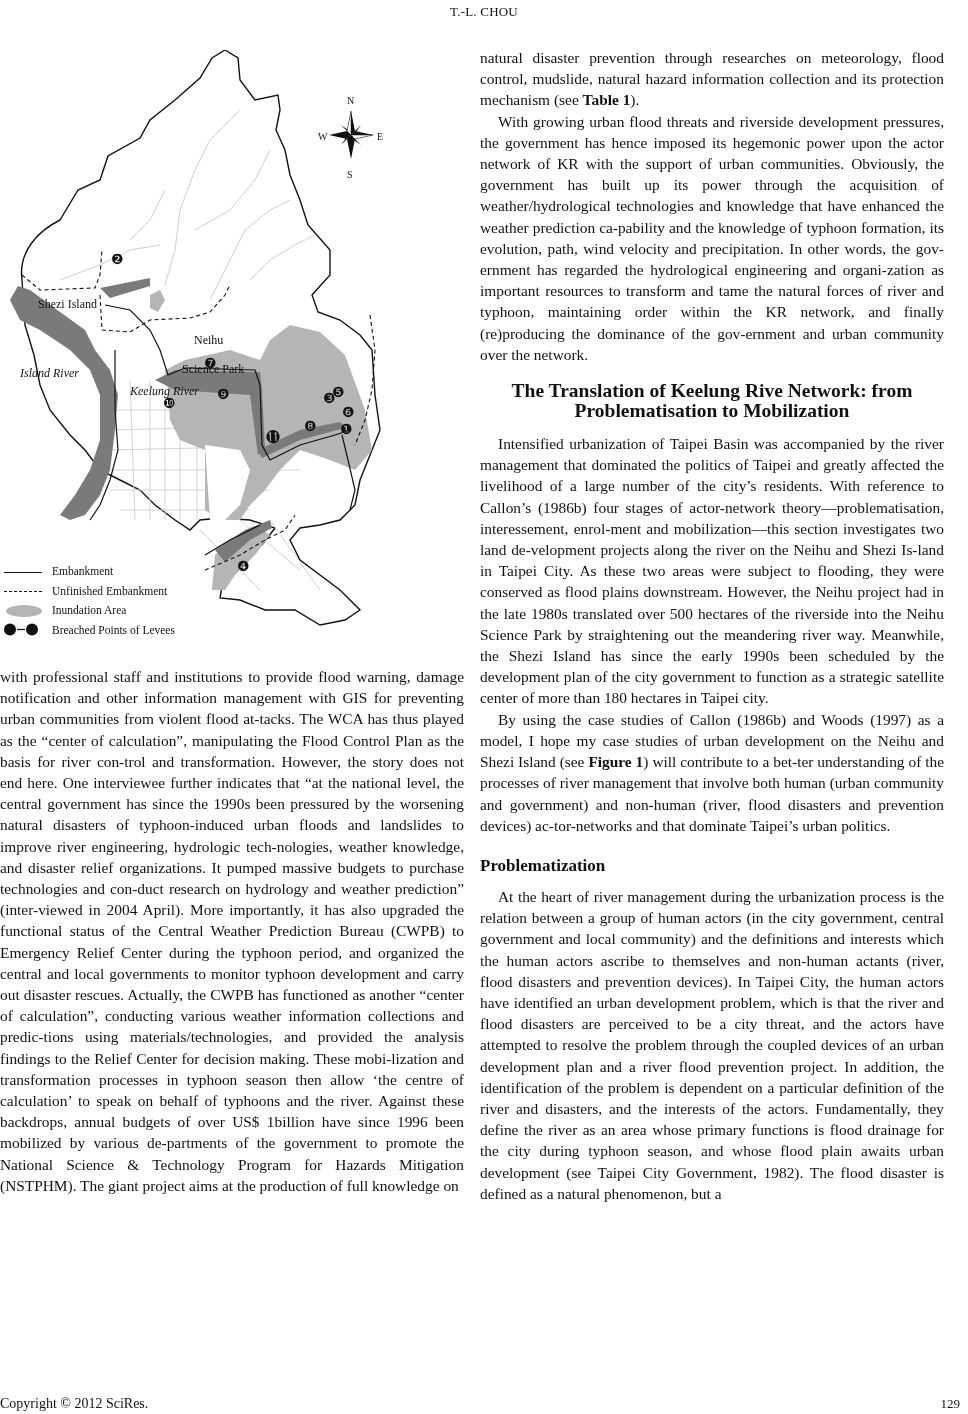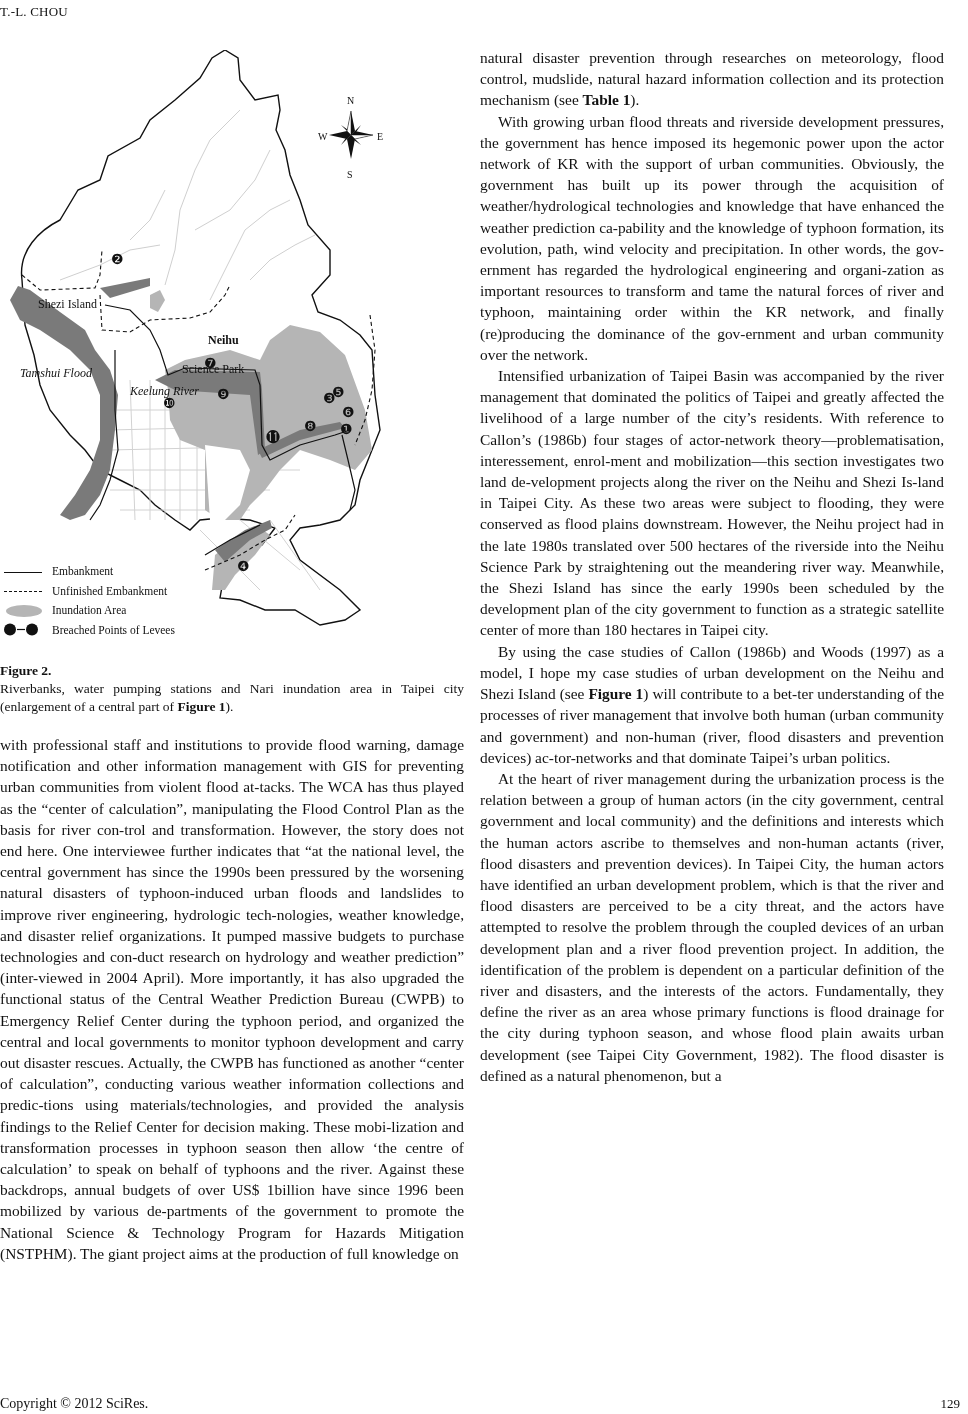--- a/index.html
+++ b/index.html
@@ -1,21 +1,21 @@
 <!DOCTYPE html>
 <html><head>
 <meta charset="utf-8">
 <style>
   html, body { margin: 0; padding: 0; background: #ffffff; }
   body {
     width: 968px; height: 1414px; position: relative; overflow: hidden;
     font-family: "Liberation Serif", "DejaVu Serif", serif; color: #111;
   }
   .running-head {
-    position: absolute; top: 4px; left: 0; width: 968px; text-align: left;
+    position: absolute; top: 4px; left: 0; width: 968px; text-align: center;
     font-size: 13px; letter-spacing: 0.2px;
   }
   .col {
     position: absolute; top: 50px; width: 464px;
     font-size: 15.4px; line-height: 21.2px; text-align: justify;
   }
   .col-left { left: 0; }
   .col-right { left: 480px; width: 464px; top: 47px; }
   .col p { margin: 0; text-align: justify; }
   .col p.indent { text-indent: 18px; }
@@ -124,23 +124,23 @@
         <polygon points="22,0 4,4 0,0" fill="#fff" stroke="#111" stroke-width="0.5"></polygon>
       </g>
     </svg>
 
     <span class="map-label" style="left:347px; top:44px; font-size:10px;">N</span>
     <span class="map-label" style="left:347px; top:118px; font-size:10px;">S</span>
     <span class="map-label" style="left:377px; top:80px; font-size:10px;">E</span>
     <span class="map-label" style="left:318px; top:80px; font-size:10px;">W</span>
 
     <span class="map-label" style="left:38px; top:248px;">Shezi Island</span>
-    <span class="map-label" style="left:208px; top:284px;font-weight:bold;">Neihu</span>
+    <span class="map-label" style="left:194px; top:284px;">Neihu</span>
     <span class="map-label" style="left:182px; top:297px;margin-top:16px;">Science Park</span>
-    <span class="map-label italic" style="left:20px; top:317px;">Tamshui Flood</span>
+    <span class="map-label italic" style="left:20px; top:317px;">Island River</span>
     <span class="map-label italic" style="left:130px; top:335px;">Keelung River</span>
 
     <span class="map-label" style="left:340px; top:373px; font-size:14px;">❶</span>
     <span class="map-label" style="left:111px; top:203px; font-size:14px;">❷</span>
     <span class="map-label" style="left:323px; top:342px; font-size:14px;">❸</span>
     <span class="map-label" style="left:237px; top:510px; font-size:14px;">❹</span>
     <span class="map-label" style="left:332px; top:336px; font-size:14px;">❺</span>
     <span class="map-label" style="left:342px; top:356px; font-size:14px;">❻</span>
     <span class="map-label" style="left:204px; top:307px; font-size:14px;">❼</span>
     <span class="map-label" style="left:304px; top:370px; font-size:14px;">❽</span>
@@ -173,35 +173,36 @@
             <circle cx="6" cy="6.5" r="6" fill="#111"></circle>
             <line x1="13" y1="6.5" x2="21" y2="6.5" stroke="#111" stroke-width="1.2"></line>
             <circle cx="28" cy="6.5" r="6" fill="#111"></circle>
           </svg>
         </span>
         <span>Breached Points of Levees</span>
       </div>
     </div>
   </div>
 
-  <div class="caption">
-    <span class="fig-label">Figure 2.</span>
-    <span>Riverbanks, water pumping stations and Nari inundation area in Taipei city (enlargement of a central part of </span><b class="ref">Figure 1</b><span>).</span>
-  </div>
 
   <div class="body-gap"></div>
   <p>with professional staff and institutions to provide flood warning, damage notification and other information management with GIS for preventing urban communities from violent flood at-tacks. The WCA has thus played as the “center of calculation”, manipulating the Flood Control Plan as the basis for river con-trol and transformation. However, the story does not end here. One interviewee further indicates that “at the national level, the central government has since the 1990s been pressured by the worsening natural disasters of typhoon-induced urban floods and landslides to improve river engineering, hydrologic tech-nologies, weather knowledge, and disaster relief organizations. It pumped massive budgets to purchase technologies and con-duct research on hydrology and weather prediction” (inter-viewed in 2004 April). More importantly, it has also upgraded the functional status of the Central Weather Prediction Bureau (CWPB) to Emergency Relief Center during the typhoon period, and organized the central and local governments to monitor typhoon development and carry out disaster rescues. Actually, the CWPB has functioned as another “center of calculation”, conducting various weather information collections and predic-tions using materials/technologies, and provided the analysis findings to the Relief Center for decision making. These mobi-lization and transformation processes in typhoon season then allow ‘the centre of calculation’ to speak on behalf of typhoons and the river. Against these backdrops, annual budgets of over US$ 1billion have since 1996 been mobilized by various de-partments of the government to promote the National Science &amp; Technology Program for Hazards Mitigation (NSTPHM). The giant project aims at the production of full knowledge on</p>
 </div>
 
 <div class="col col-right">
   <p><span>natural disaster prevention through researches on meteorology, flood control, mudslide, natural hazard information collection and its protection mechanism (see </span><b class="ref">Table 1</b><span>).</span></p>
   <p class="indent">With growing urban flood threats and riverside development pressures, the government has hence imposed its hegemonic power upon the actor network of KR with the support of urban communities. Obviously, the government has built up its power through the acquisition of weather/hydrological technologies and knowledge that have enhanced the weather prediction ca-pability and the knowledge of typhoon formation, its evolution, path, wind velocity and precipitation. In other words, the gov-ernment has regarded the hydrological engineering and organi-zation as important resources to transform and tame the natural forces of river and typhoon, maintaining order within the KR network, and finally (re)producing the dominance of the gov-ernment and urban community over the network.</p>
 
+  <h2 class="section">
+    <span>The Translation of Keelung Rive Network: from</span><br>
+    <span>Problematisation to Mobilization</span>
+  </h2>
 
   <p class="indent">Intensified urbanization of Taipei Basin was accompanied by the river management that dominated the politics of Taipei and greatly affected the livelihood of a large number of the city’s residents. With reference to Callon’s (1986b) four stages of actor-network theory—problematisation, interessement, enrol-ment and mobilization—this section investigates two land de-velopment projects along the river on the Neihu and Shezi Is-land in Taipei City. As these two areas were subject to flooding, they were conserved as flood plains downstream. However, the Neihu project had in the late 1980s translated over 500 hectares of the riverside into the Neihu Science Park by straightening out the meandering river way. Meanwhile, the Shezi Island has since the early 1990s been scheduled by the development plan of the city government to function as a strategic satellite center of more than 180 hectares in Taipei city.</p>
   <p class="indent"><span>By using the case studies of Callon (1986b) and Woods (1997) as a model, I hope my case studies of urban development on the Neihu and Shezi Island (see </span><b class="ref">Figure 1</b><span>) will contribute to a bet-ter understanding of the processes of river management that involve both human (urban community and government) and non-human (river, flood disasters and prevention devices) ac-tor-networks and that dominate Taipei’s urban politics.</span></p>
 
+  <h3 class="subsection">Problematization</h3>
 
   <p class="indent">At the heart of river management during the urbanization process is the relation between a group of human actors (in the city government, central government and local community) and the definitions and interests which the human actors ascribe to themselves and non-human actants (river, flood disasters and prevention devices). In Taipei City, the human actors have identified an urban development problem, which is that the river and flood disasters are perceived to be a city threat, and the actors have attempted to resolve the problem through the coupled devices of an urban development plan and a river flood prevention project. In addition, the identification of the problem is dependent on a particular definition of the river and disasters, and the interests of the actors. Fundamentally, they define the river as an area whose primary functions is flood drainage for the city during typhoon season, and whose flood plain awaits urban development (see Taipei City Government, 1982). The flood disaster is defined as a natural phenomenon, but a</p>
 </div>
 
 <div class="footer-left">Copyright © 2012 SciRes.</div>
 <div class="footer-right">129</div>
 
 </body></html>

